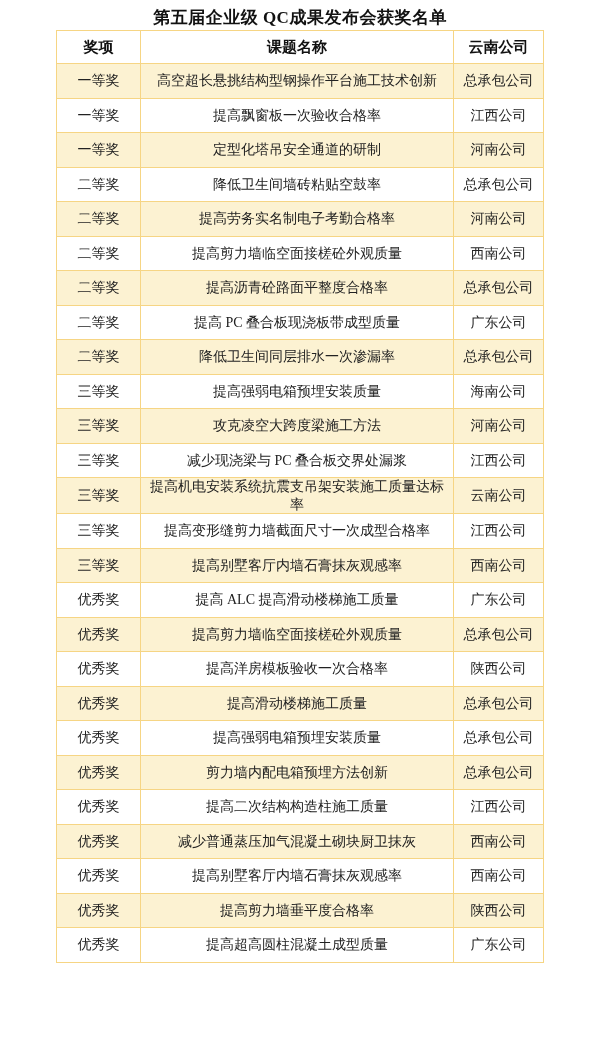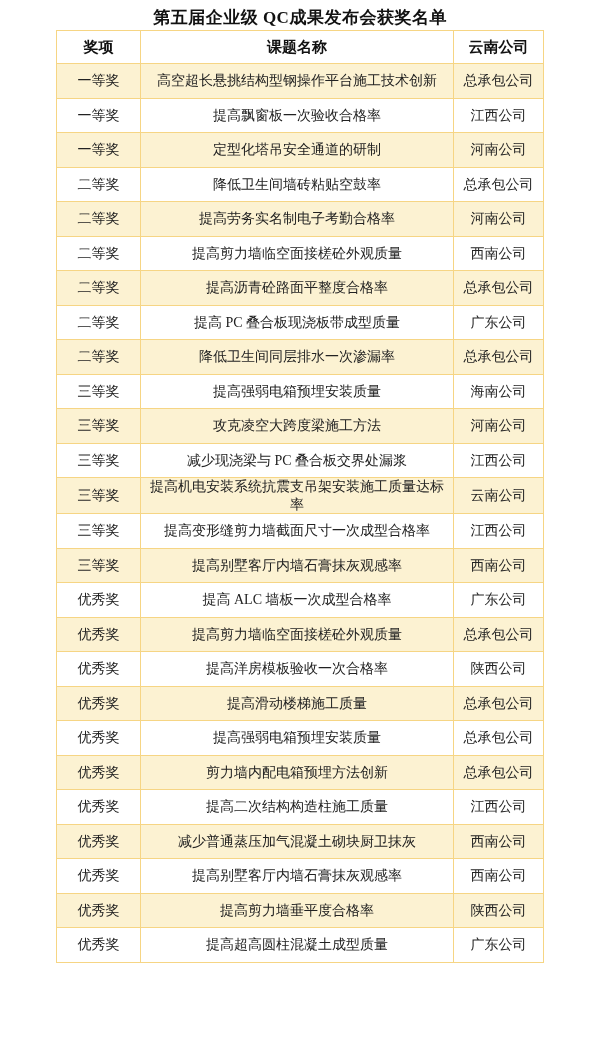--- a/index.html
+++ b/index.html
@@ -137,21 +137,21 @@
         <td>提高变形缝剪力墙截面尺寸一次成型合格率</td>
         <td>江西公司</td>
       </tr>
       <tr class="stripe">
         <td>三等奖</td>
         <td>提高别墅客厅内墙石膏抹灰观感率</td>
         <td>西南公司</td>
       </tr>
       <tr class="plain">
         <td>优秀奖</td>
-        <td>提高 ALC 墙板一次成型合格率</td>
+        <td>提高 ALC 提高滑动楼梯施工质量</td>
         <td>广东公司</td>
       </tr>
       <tr class="stripe">
         <td>优秀奖</td>
         <td>提高剪力墙临空面接槎砼外观质量</td>
         <td>总承包公司</td>
       </tr>
       <tr class="plain">
         <td>优秀奖</td>
         <td>提高洋房模板验收一次合格率</td>

